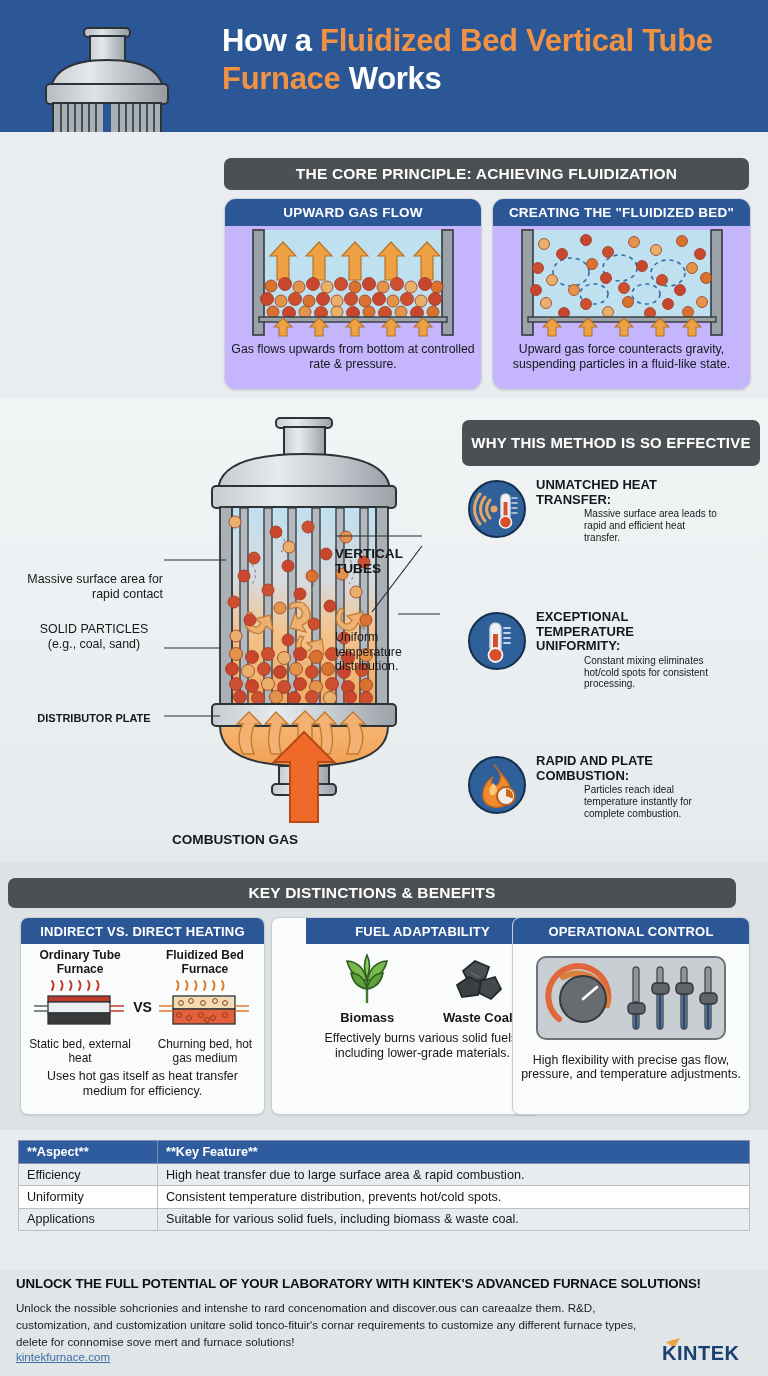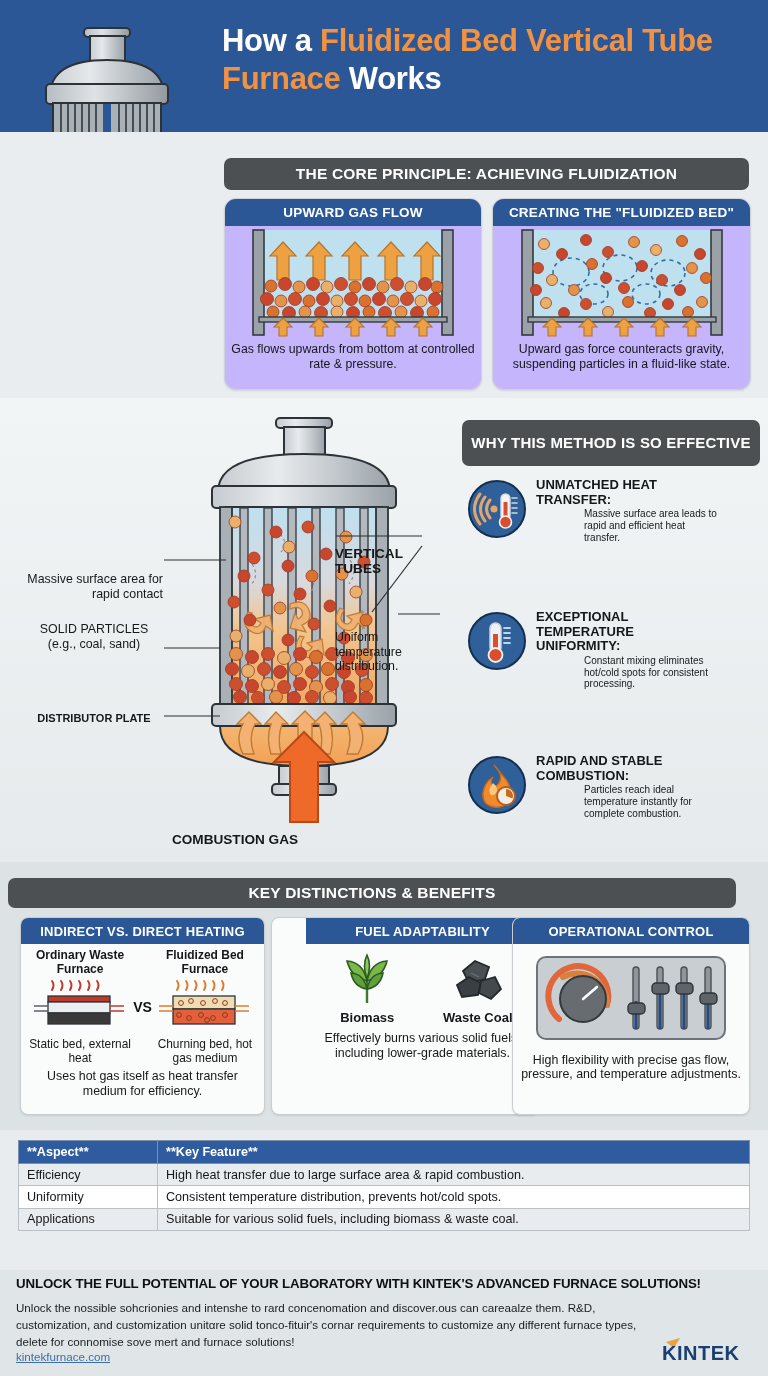--- a/index.html
+++ b/index.html
@@ -545,34 +545,34 @@
   <div class="benefit" style="top:756px;">
     <div class="bicon">
       <svg width="54" height="54" viewBox="0 0 54 54">
         <path d="M24 7 q10 10 5 18 q-3 5 -7 2 q-2 -4 1 -8 q-9 6 -10 16 q-1 12 11 14 q13 2 16 -11 q2 -11 -7 -20 q-5 -6 -9 -11 z" fill="#f08a2c" stroke="#c96a1a" stroke-width="1.4"></path>
         <path d="M23 25 q6 5 3 10 q-3 4 -6 1 q-2 -5 3 -11 z" fill="#fbc87c"></path>
         <circle cx="36" cy="38" r="9" fill="#f3ece2" stroke="#b45d22" stroke-width="2"></circle>
         <path d="M36 38 L36 31 A7 7 0 0 1 42.5 40.5 Z" fill="#c96a1a"></path>
       </svg>
     </div>
     <div class="btxt">
-      <div class="bhead">RAPID AND STABLE COMBUSTION:</div>
+      <div class="bhead">RAPID AND PLATE COMBUSTION:</div>
       <div class="bbody">Particles reach ideal temperature instantly for complete combustion.</div>
     </div>
   </div>
 
   <div class="band3"></div>
   <div class="sec-title" id="key-title">KEY DISTINCTIONS &amp; BENEFITS</div>
 
   <div class="kcard" id="k1">
     <div class="card-head">INDIRECT VS. DIRECT HEATING</div>
     <div class="kbody">
       <div class="cmp">
         <div class="cmp-col">
-          <div class="cmp-h">Ordinary Waste Furnace</div>
+          <div class="cmp-h">Ordinary Tube Furnace</div>
           <svg width="100" height="56" viewBox="0 0 100 56">
             <g stroke="#c0392b" stroke-width="2" fill="none" stroke-linecap="round">
               <path d="M22 14 q3 -5 0 -9"></path>
                 <path d="M31 14 q3 -5 0 -9"></path>
                 <path d="M40 14 q3 -5 0 -9"></path>
               <path d="M49 14 q3 -5 0 -9"></path>
                 <path d="M58 14 q3 -5 0 -9"></path>
                 <path d="M67 14 q3 -5 0 -9"></path>
             </g>
             <rect x="18" y="20" width="62" height="6" fill="#c0392b" stroke="#2c3338" stroke-width="1.3"></rect>

